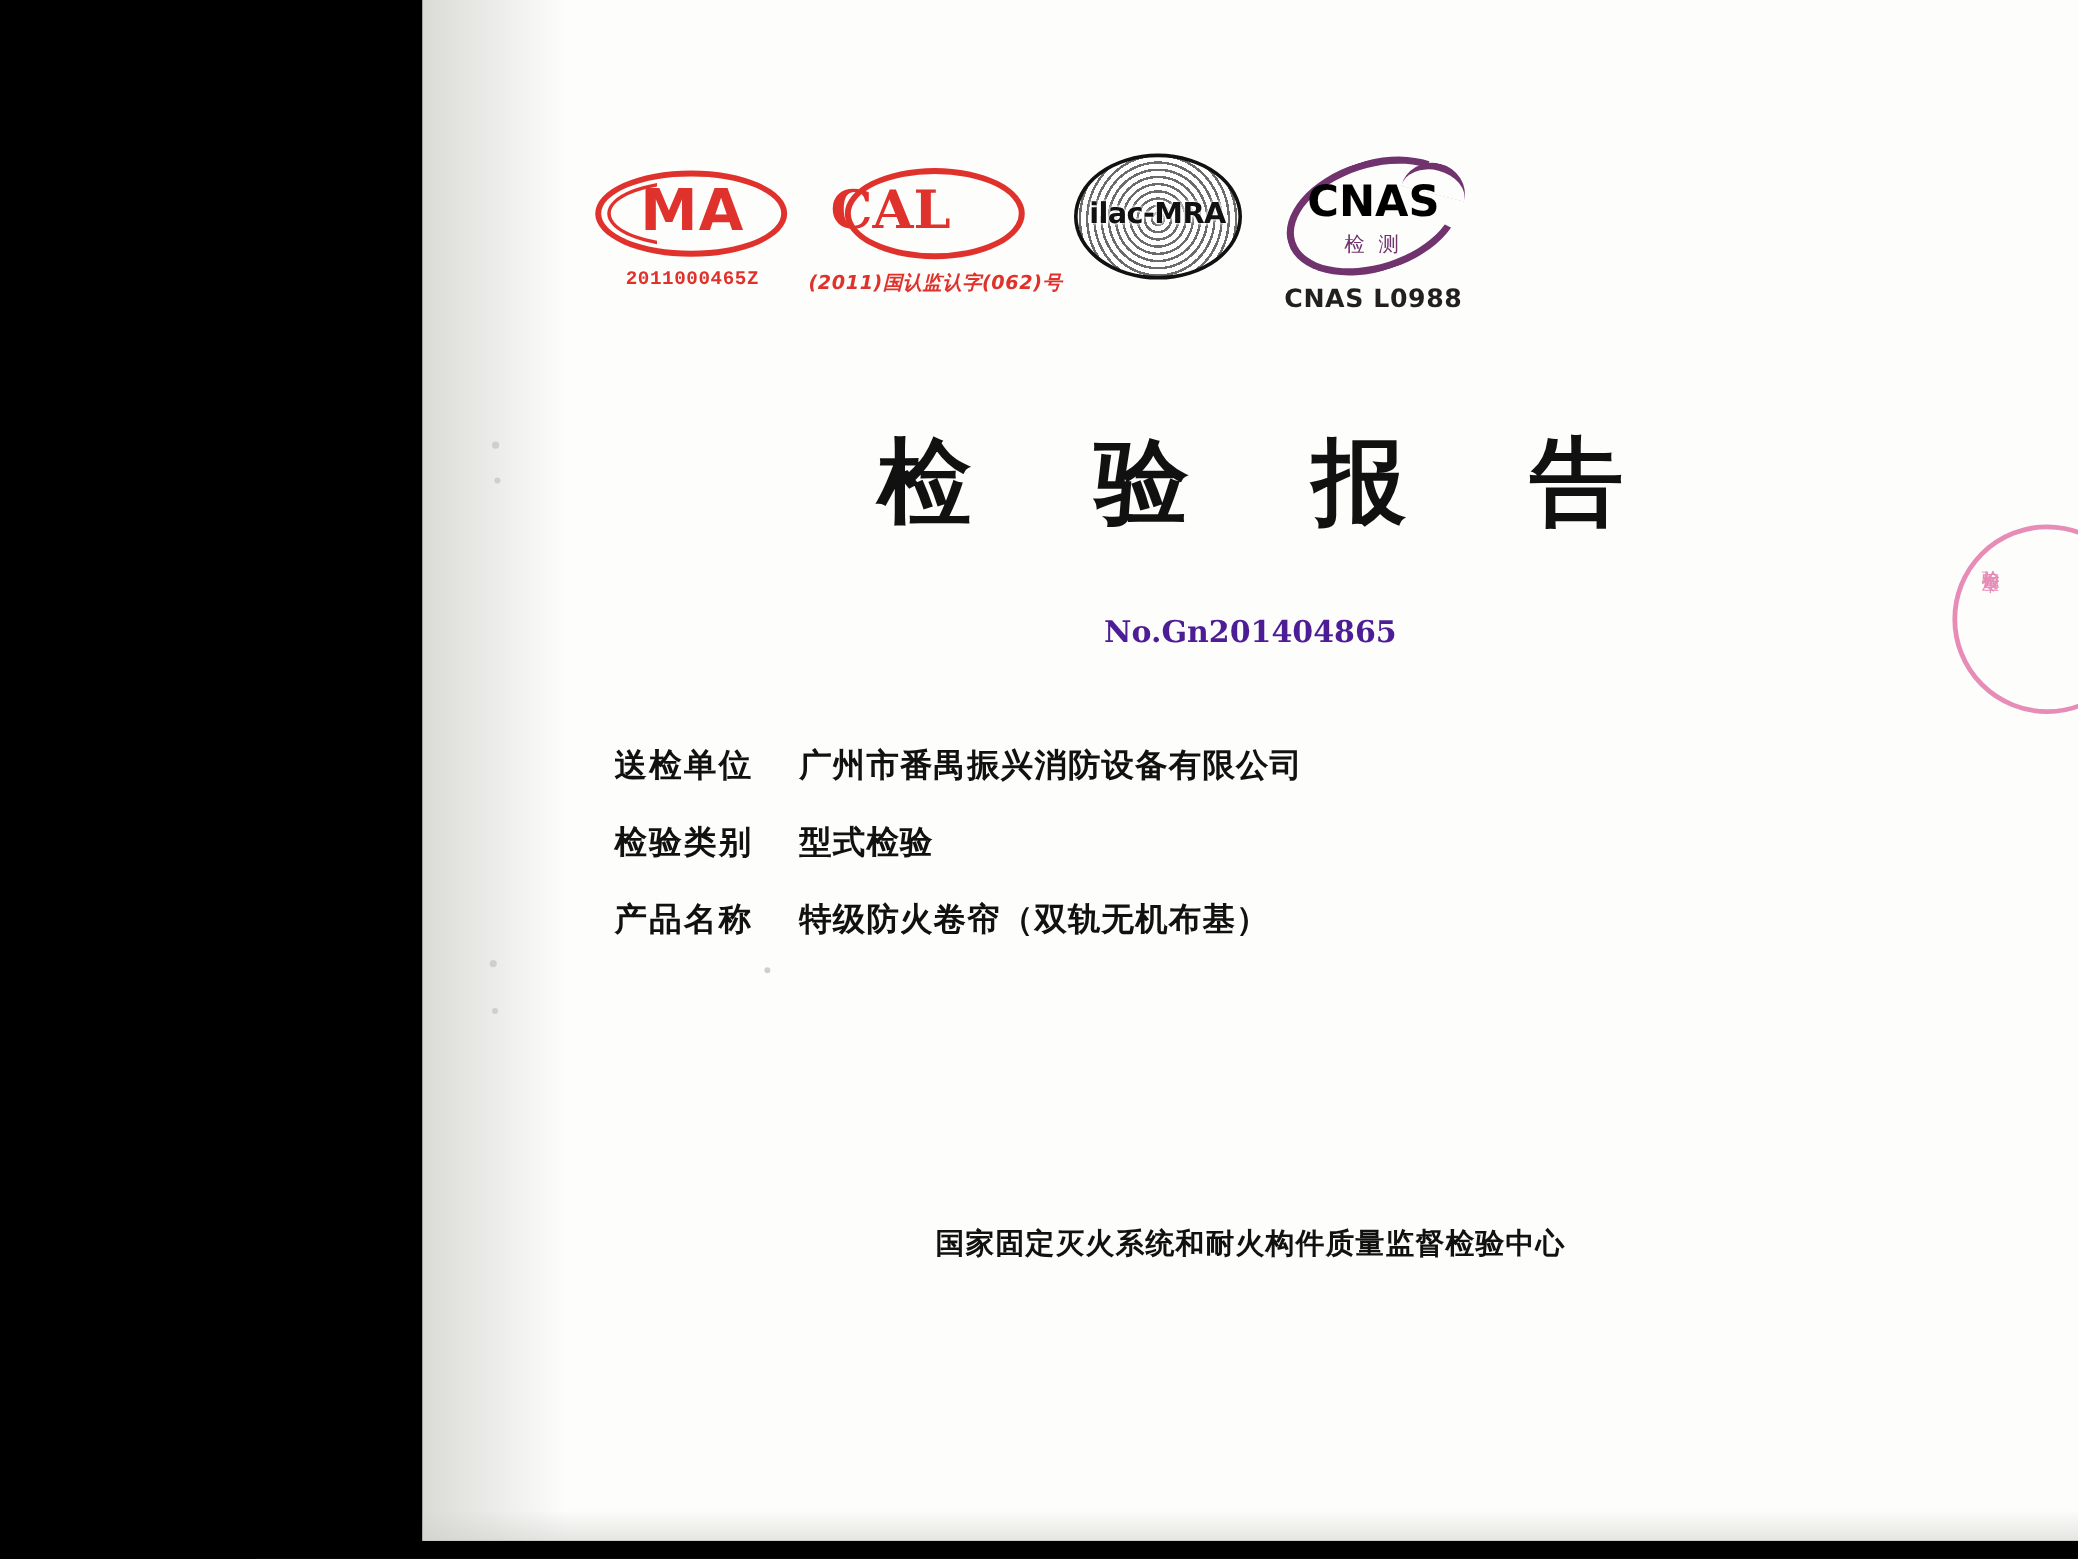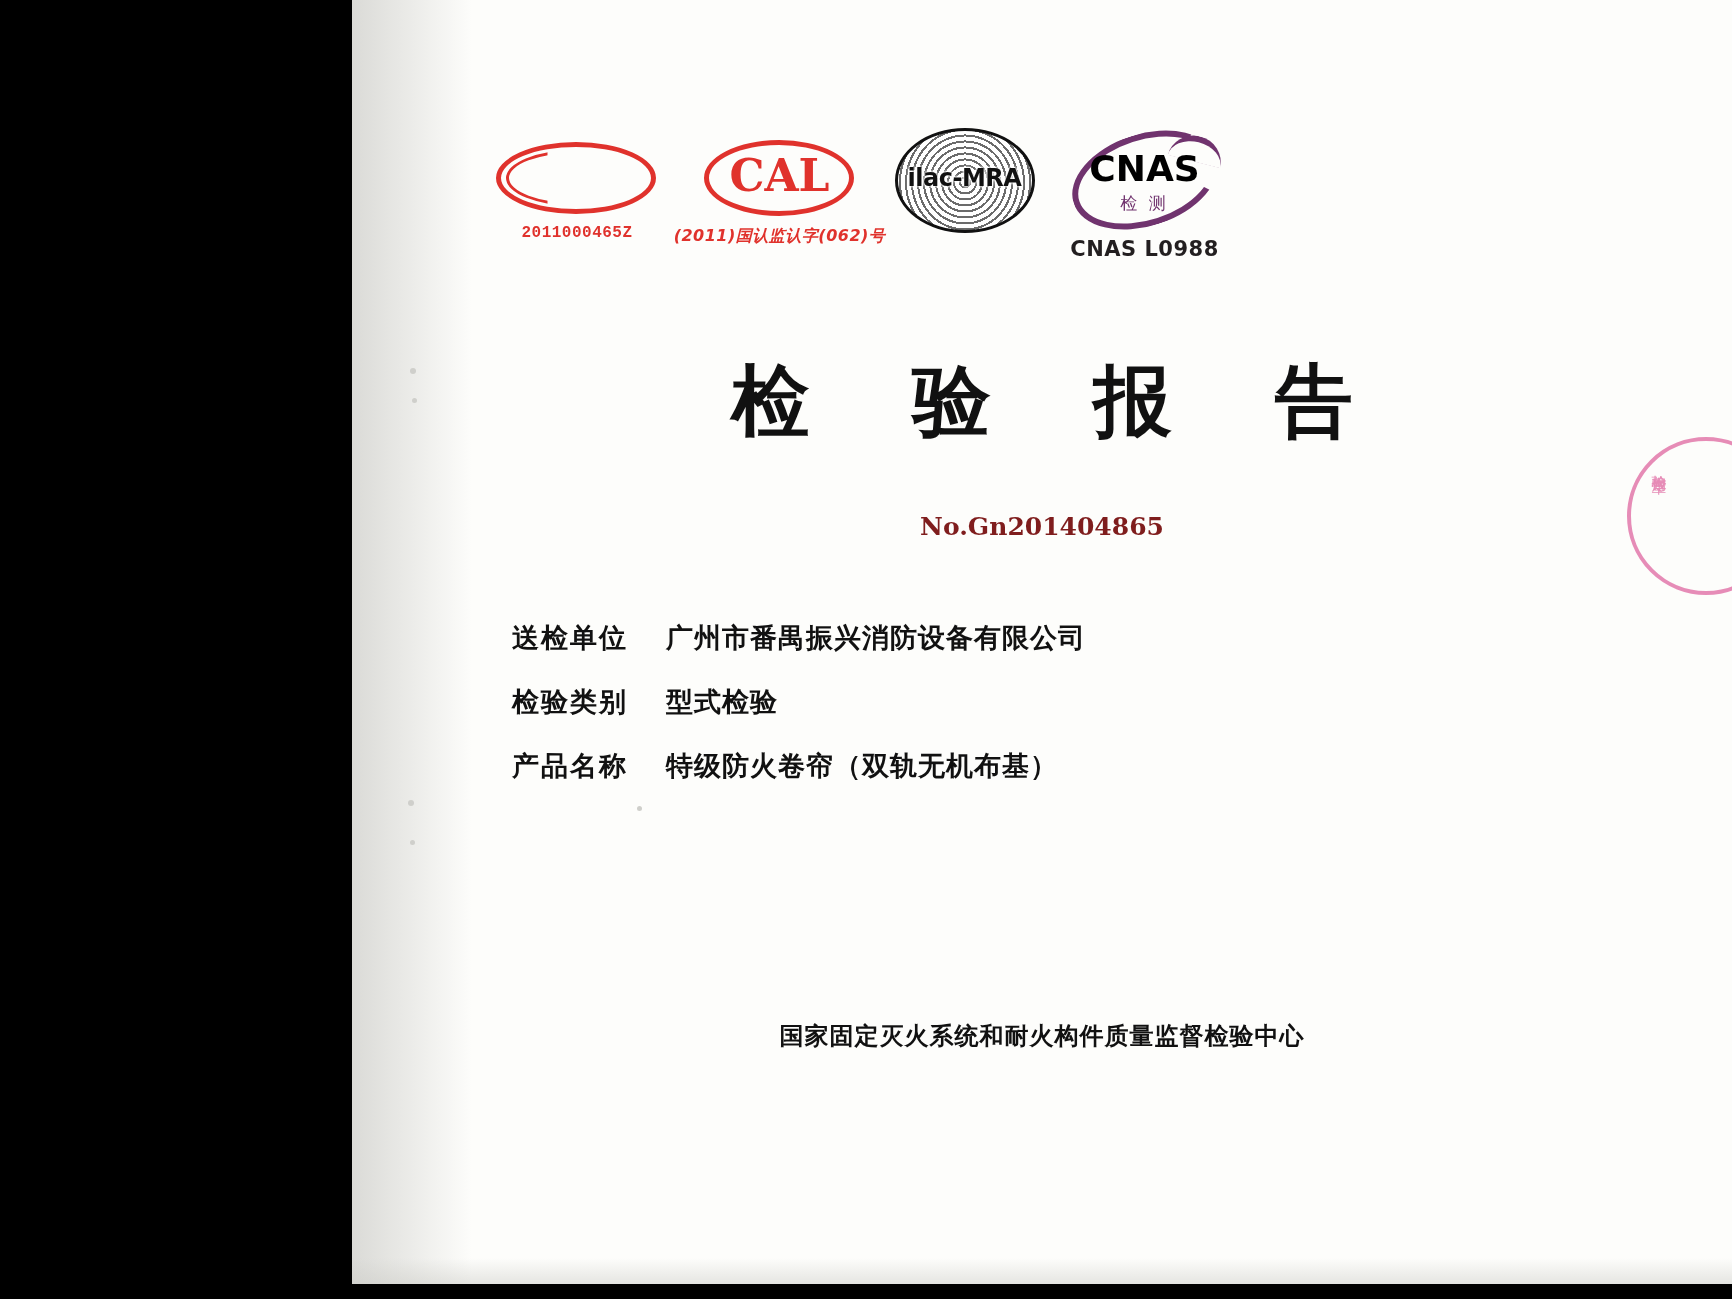--- a/index.html
+++ b/index.html
@@ -116,21 +116,21 @@
     position: absolute;
     left: 12px; top: 0px;
     width: 150px; height: 76px;
     border: 5px solid #e0322c;
     border-radius: 50%;
     box-sizing: border-box;
   }
   .cal-mark .ctext {
     position: absolute;
     left: 0; top: 10px; width: 175px;
-    text-align: center;
+    text-align: left;
     font-family: "DejaVu Serif", serif;
     font-weight: bold;
     font-size: 44px;
     color: #e0322c;
   }
   .logo-cal .logo-caption { color: #e0322c; font-size: 16px; margin-top: 8px; font-style: italic; }
 
   
   .logo-ilac { left: 400px; top: -14px; width: 165px; }
   .ilac-mark {
@@ -217,21 +217,21 @@
   }
 
   .doc-number {
     position: absolute;
     left: 0; top: 512px;
     width: 1380px;
     text-align: center;
     font-family: "DejaVu Serif", "Liberation Serif", serif;
     font-weight: bold;
     font-size: 25px;
-    color: #7f1d1d;
+    color: #4c1d95;
   }
 
   
   .fields {
     position: absolute;
     left: 160px;
     top: 620px;
     width: 1100px;
   }
   .field-row {
@@ -299,20 +299,21 @@
 
 <div class="page">
   <div class="sheet">
 
     <div class="logos">
 
       <div class="logo-block logo-ma">
         <div class="ma-mark">
           <div class="oval"></div>
           <div class="oval2"></div>
+          <div class="mtext">MA</div>
         </div>
         <div class="logo-caption">2011000465Z</div>
       </div>
 
       <div class="logo-block logo-cal">
         <div class="cal-mark">
           <div class="oval"></div>
           <div class="ctext">CAL</div>
         </div>
         <div class="logo-caption">(2011)国认监认字(062)号</div>

